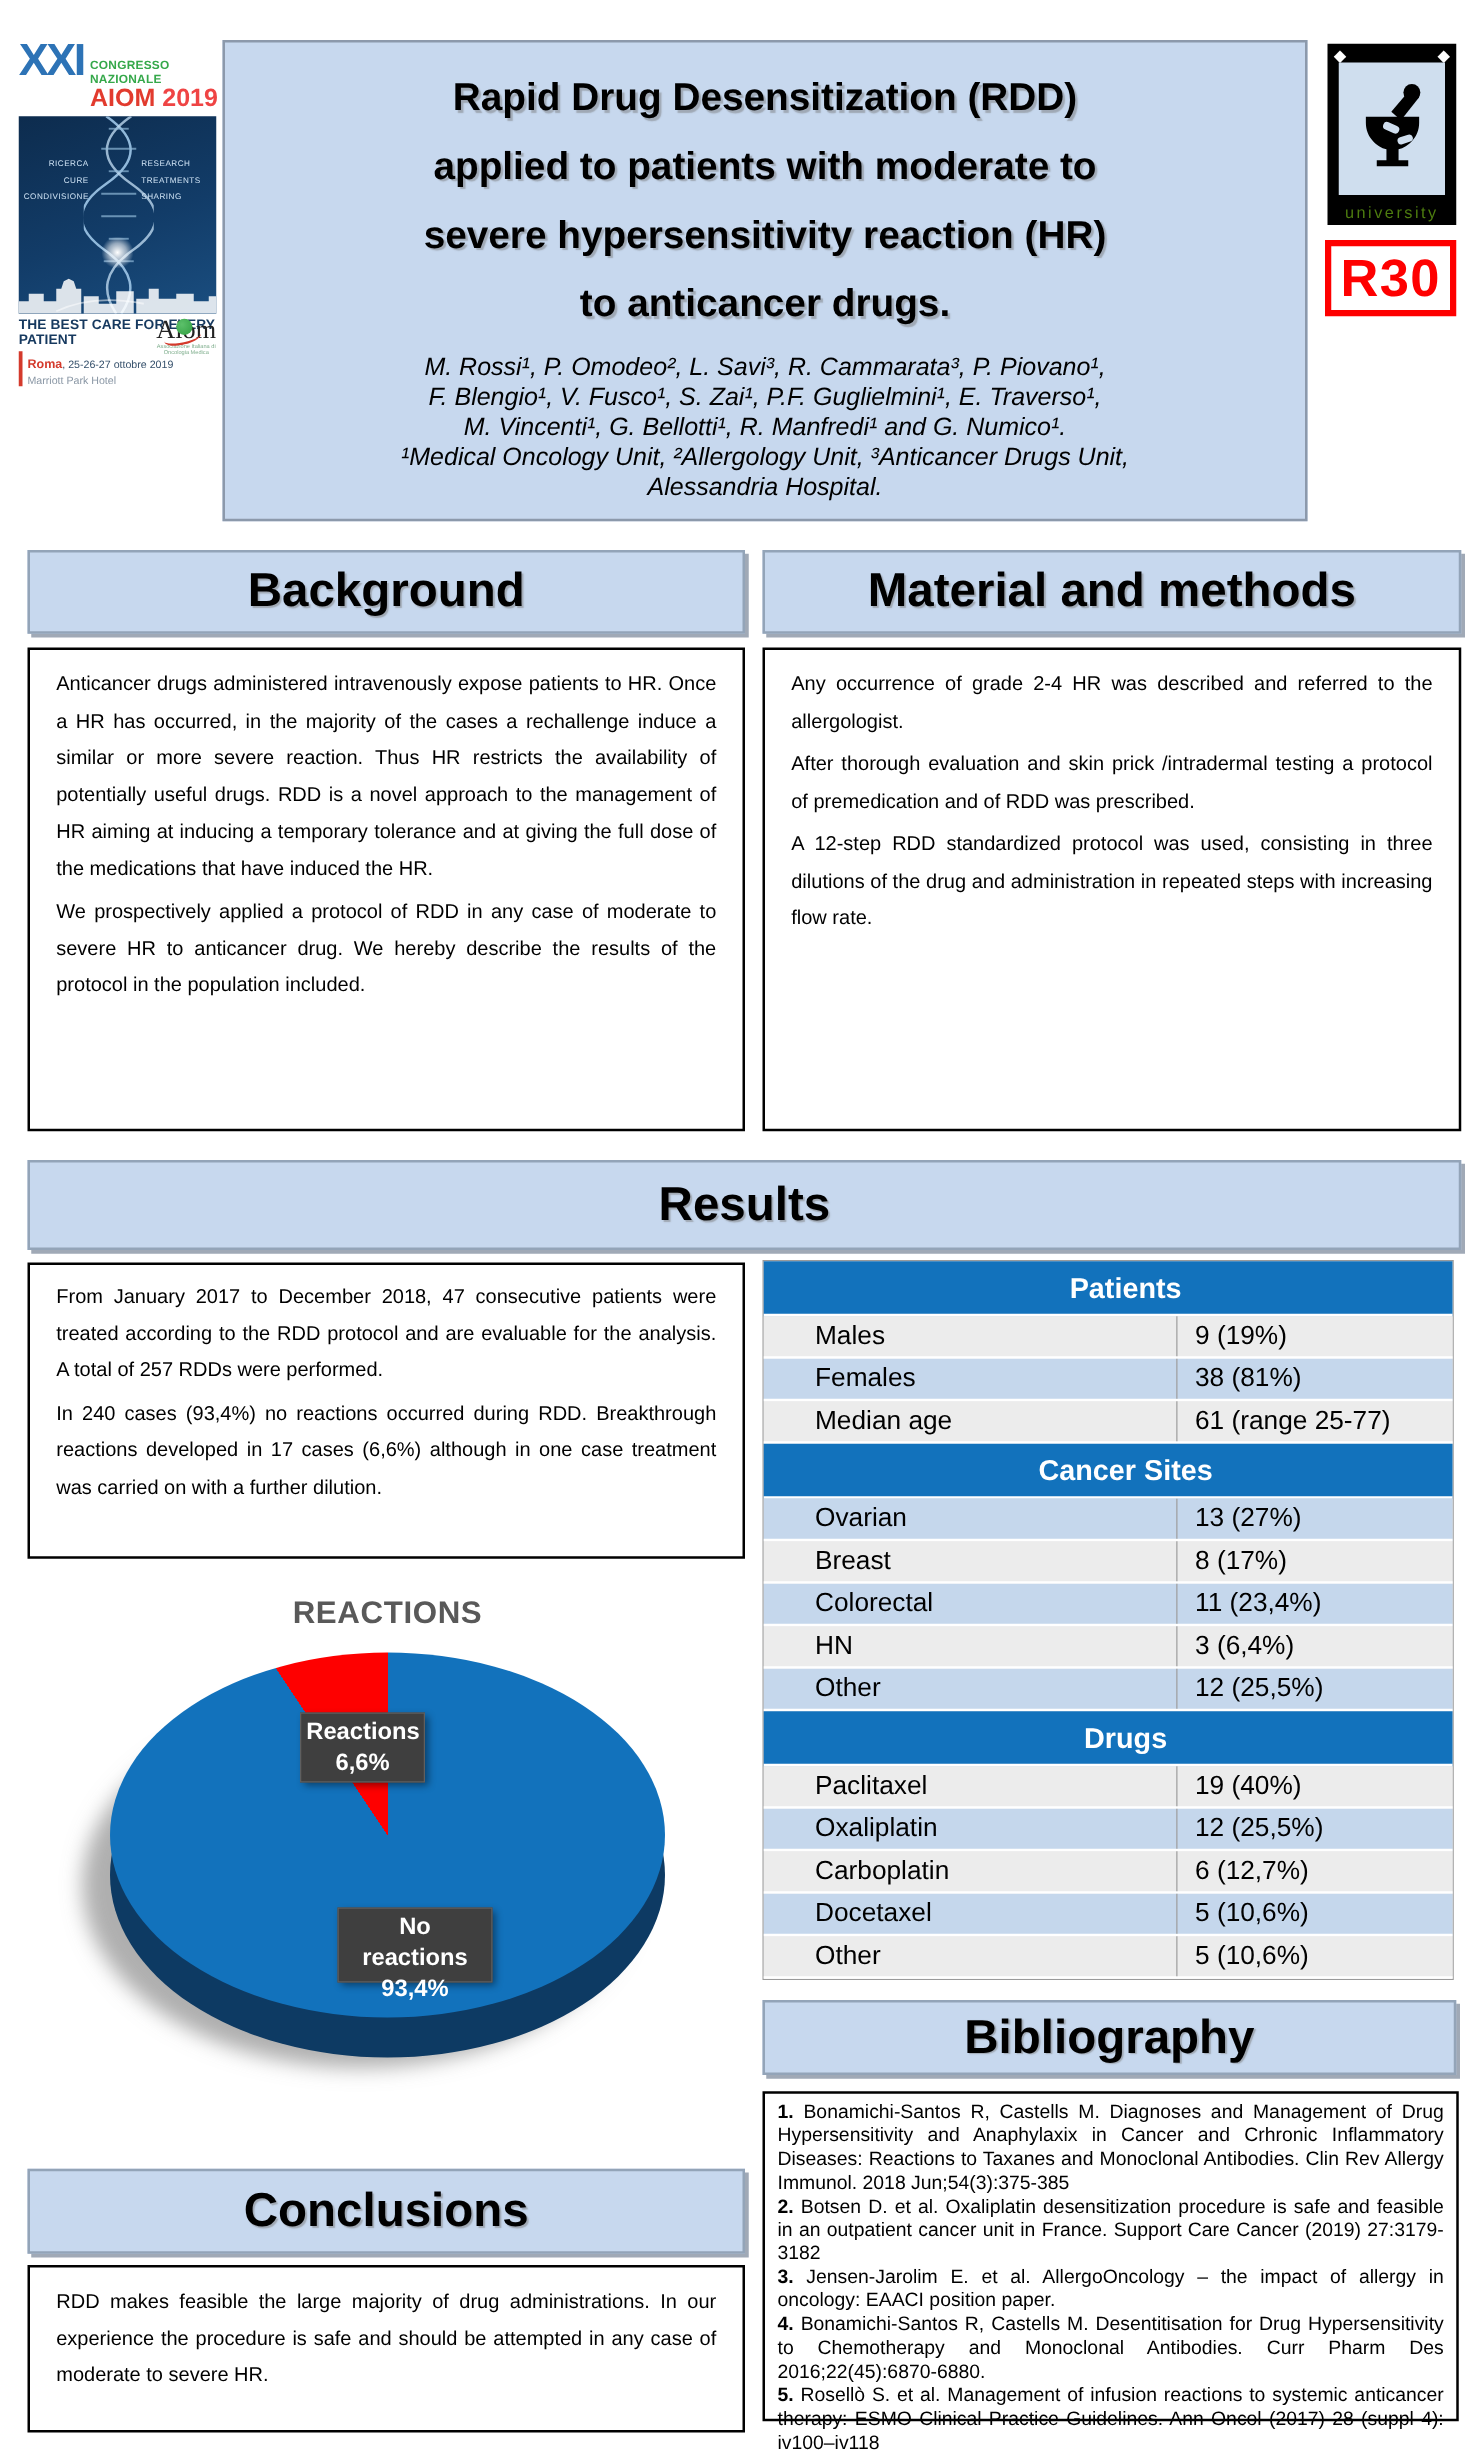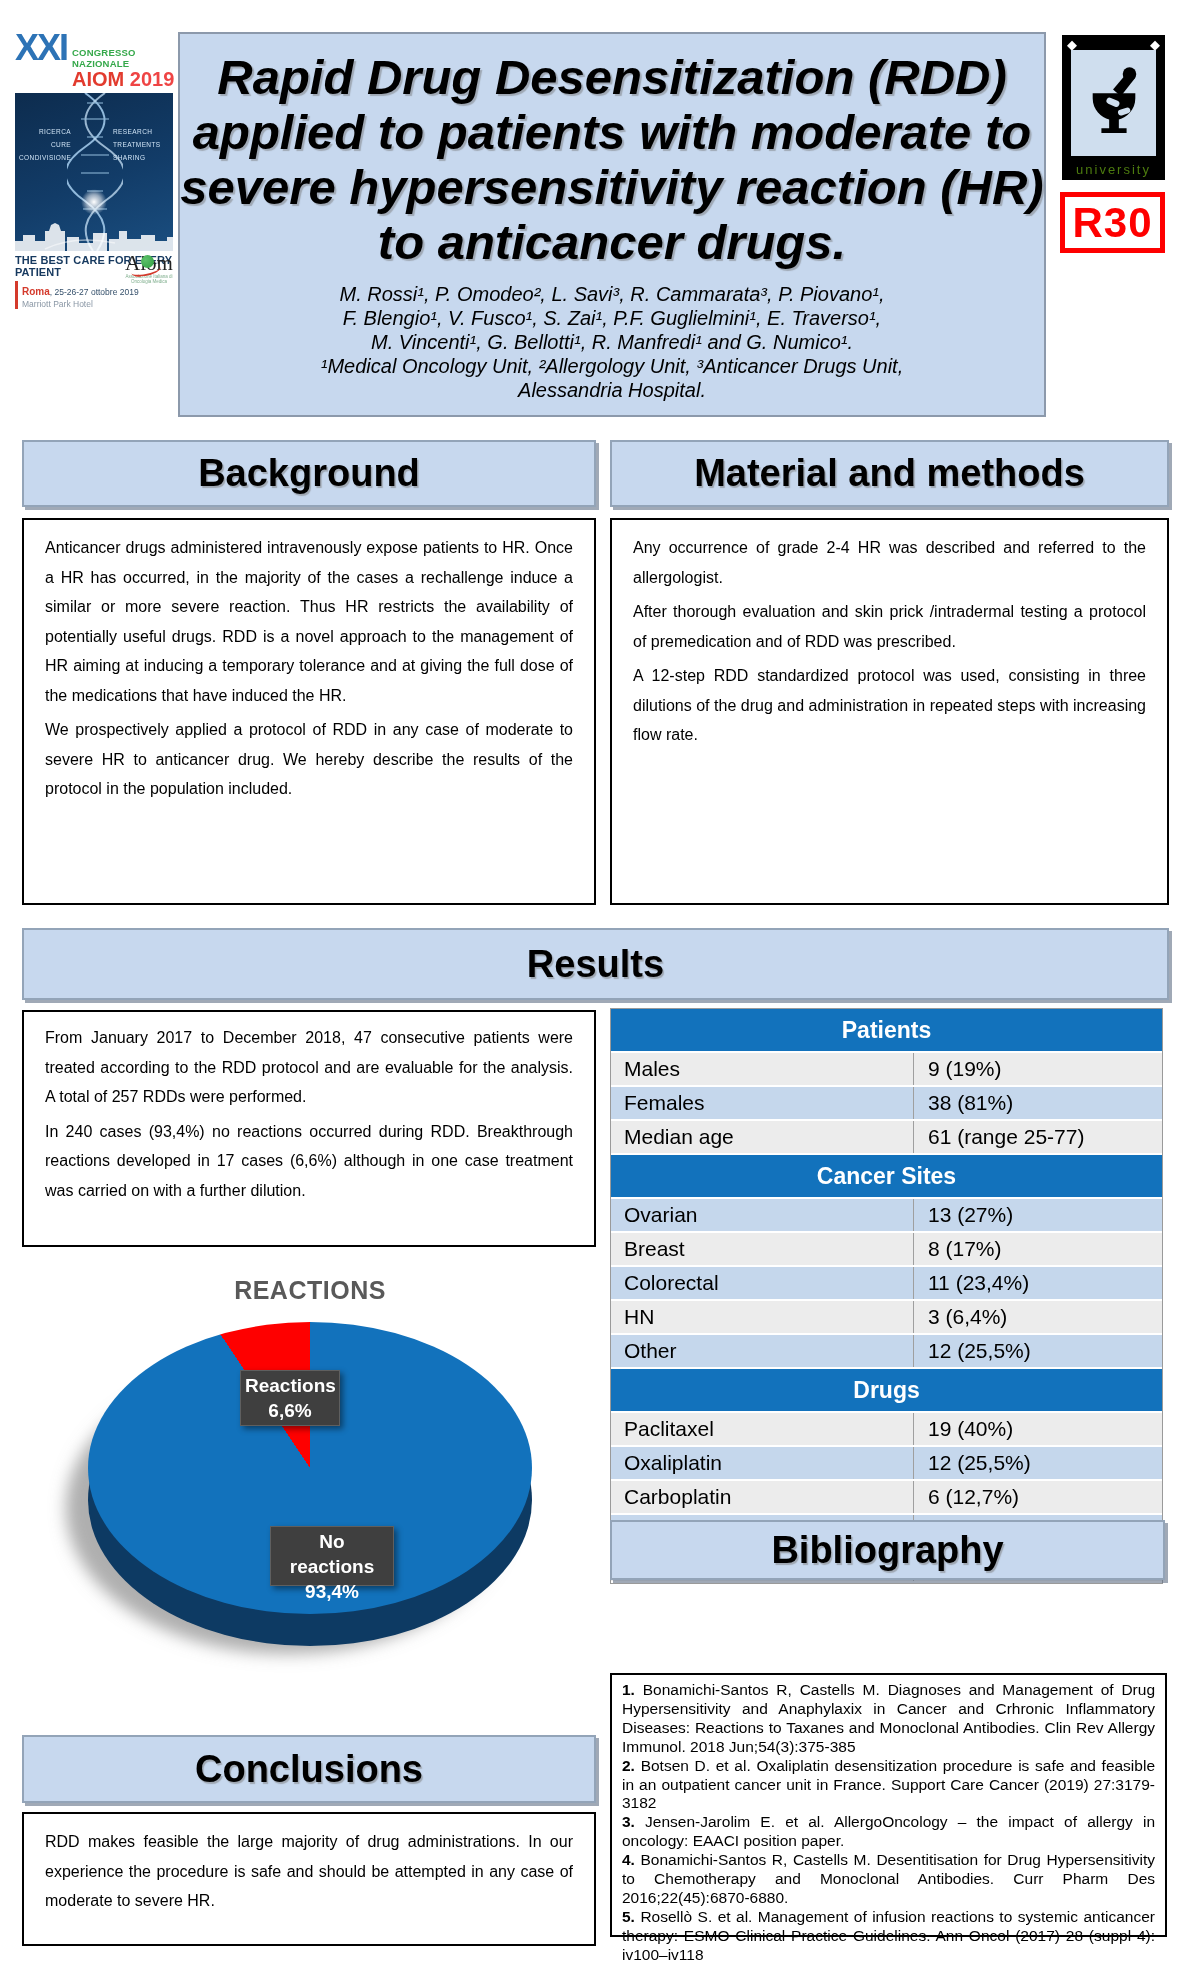--- a/index.html
+++ b/index.html
@@ -3,22 +3,22 @@
 <meta charset="utf-8">
 <style>
   html,body{margin:0;padding:0;background:#fff;}
   .poster{position:relative;width:1181px;height:1969px;background:#fff;
           font-family:"Liberation Sans",sans-serif;color:#000;overflow:hidden;}
 
   
   .title-box{position:absolute;left:178px;top:32px;width:868px;height:385px;
              background:#c7d8ee;border:2px solid #8c99ab;box-sizing:border-box;text-align:center;}
   .title-lines{margin-top:16px;}
-  .title-lines .line{font-size:49px;font-weight:bold;line-height:55px;
-                     text-shadow:2px 2px 1px rgba(110,110,110,.45);font-style:italic;}
+  .title-lines .line{font-size:31px;font-weight:bold;line-height:55px;
+                     text-shadow:2px 2px 1px rgba(110,110,110,.45);}
   .authors{margin-top:12px;}
   .authors .line,.affils .line{font-size:20px;font-style:italic;line-height:24px;}
 
   
   .aiom{position:absolute;left:15px;top:30px;width:160px;}
   .aiom-top{display:flex;align-items:flex-start;gap:5px;}
   .aiom-xxi{font-size:36px;font-weight:bold;color:#2d73b6;letter-spacing:-2px;line-height:36px;}
   .aiom-top-right{padding-top:3px;margin-top:14px;}
   .aiom-cn{font-size:9.5px;font-weight:bold;color:#35a84a;letter-spacing:.2px;}
   .aiom-yr{font-size:20px;font-weight:bold;line-height:20px;}
@@ -67,28 +67,28 @@
   .wbox .para{margin:5px;font-size:16px;line-height:29.5px;text-align:justify;}
 
   .bg-hdr{left:22px;top:440px;width:574px;height:67px;}
   .mm-hdr{left:610px;top:440px;width:559px;height:67px;}
   .bg-body{left:22px;top:518px;width:574px;height:387px;}
   .mm-body{left:610px;top:518px;width:559px;height:387px;}
   .res-hdr{left:22px;top:928px;width:1147px;height:72px;}
   .res-body{left:22px;top:1010px;width:574px;height:237px;padding:6px 16px;}
   .con-hdr{left:22px;top:1735px;width:574px;height:68px;}
   .con-body{left:22px;top:1812px;width:574px;height:134px;}
-  .bib-hdr{left:610px;top:1520px;width:555px;height:60px;}
+  .bib-hdr{left:610px;top:1600px;width:555px;height:60px;}
   .bib-body{left:610px;top:1673px;width:557px;height:264px;padding:6px 10px;}
   .bib-item{font-size:15.5px;line-height:18.9px;text-align:justify;}
   .bib-num{font-weight:bold;}
 
   
   .rtable{position:absolute;left:610px;top:1008px;width:553px;border:1.5px solid #9a9a9a;box-sizing:border-box;}
-  .trow{display:flex;box-sizing:border-box;}
+  .trow{display:flex;box-sizing:border-box;padding-left:28px;}
   .thead{height:44px;background:#1272bc;color:#fff;font-weight:bold;font-size:23px;
          align-items:center;justify-content:center;border-bottom:2px solid #fff;}
   .drow{height:34px;font-size:21px;border-bottom:2px solid #fff;}
   .drow.gray{background:#ececec;} .drow.blue{background:#c5d7ec;}
   .tc{display:flex;align-items:center;box-sizing:border-box;}
   .tlabel{flex:0 0 302px;padding-left:13px;}
   .tval{flex:1;border-left:1px solid #9f9f9f;padding-left:14px;}
 
   
   .chart-title{position:absolute;left:88px;top:1276px;width:444px;text-align:center;

